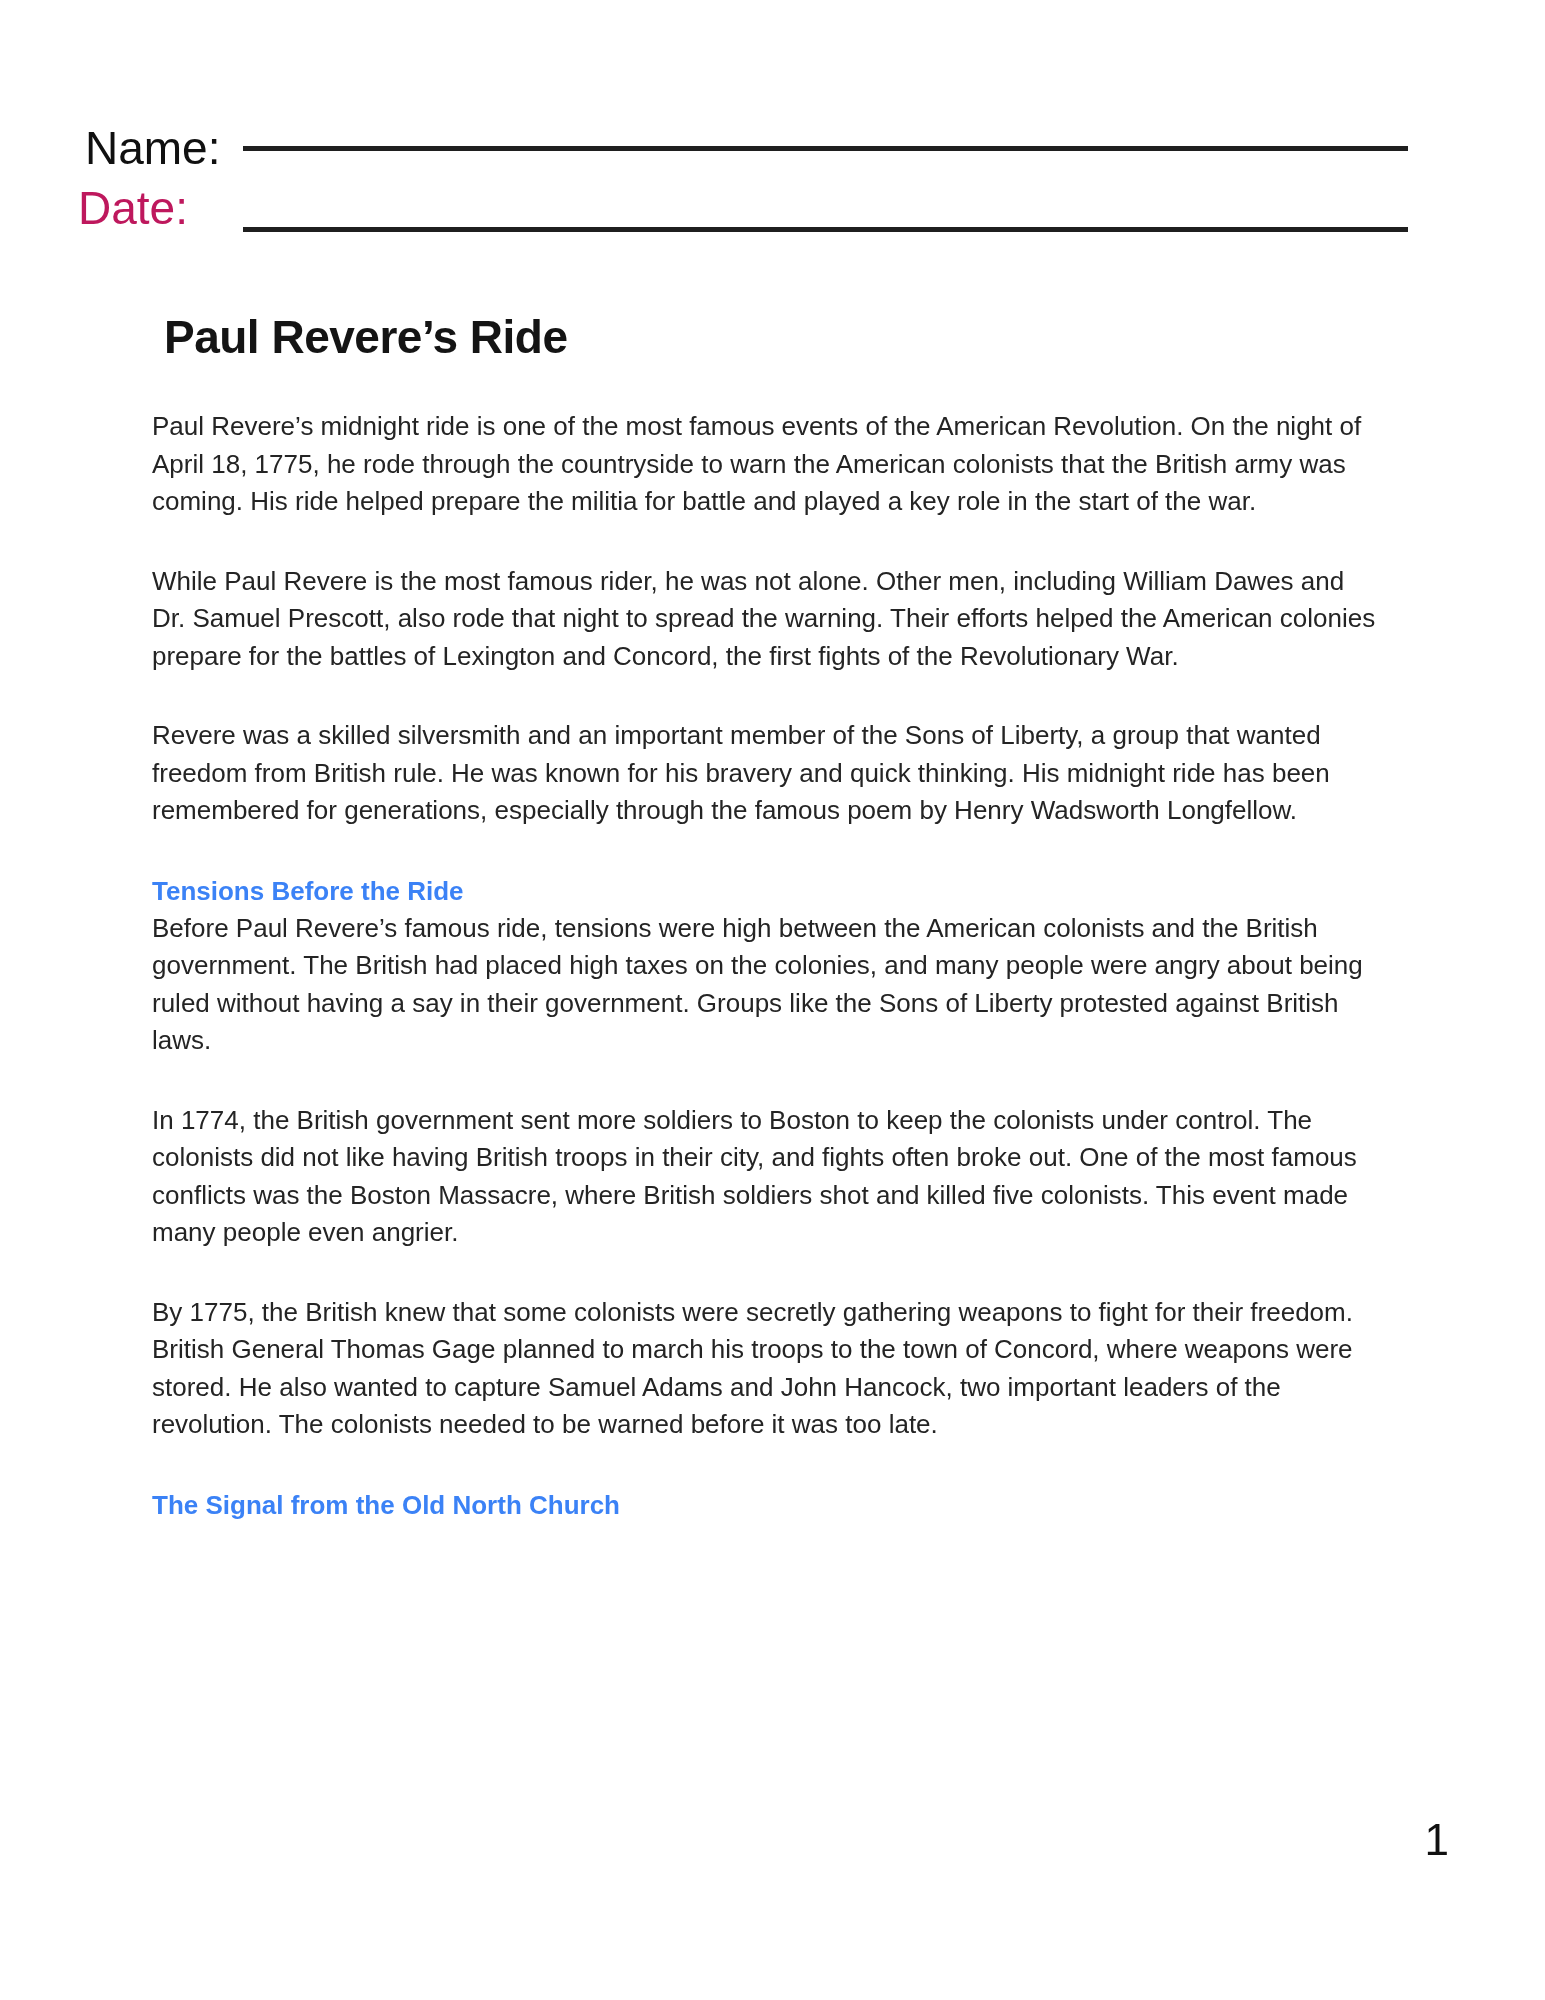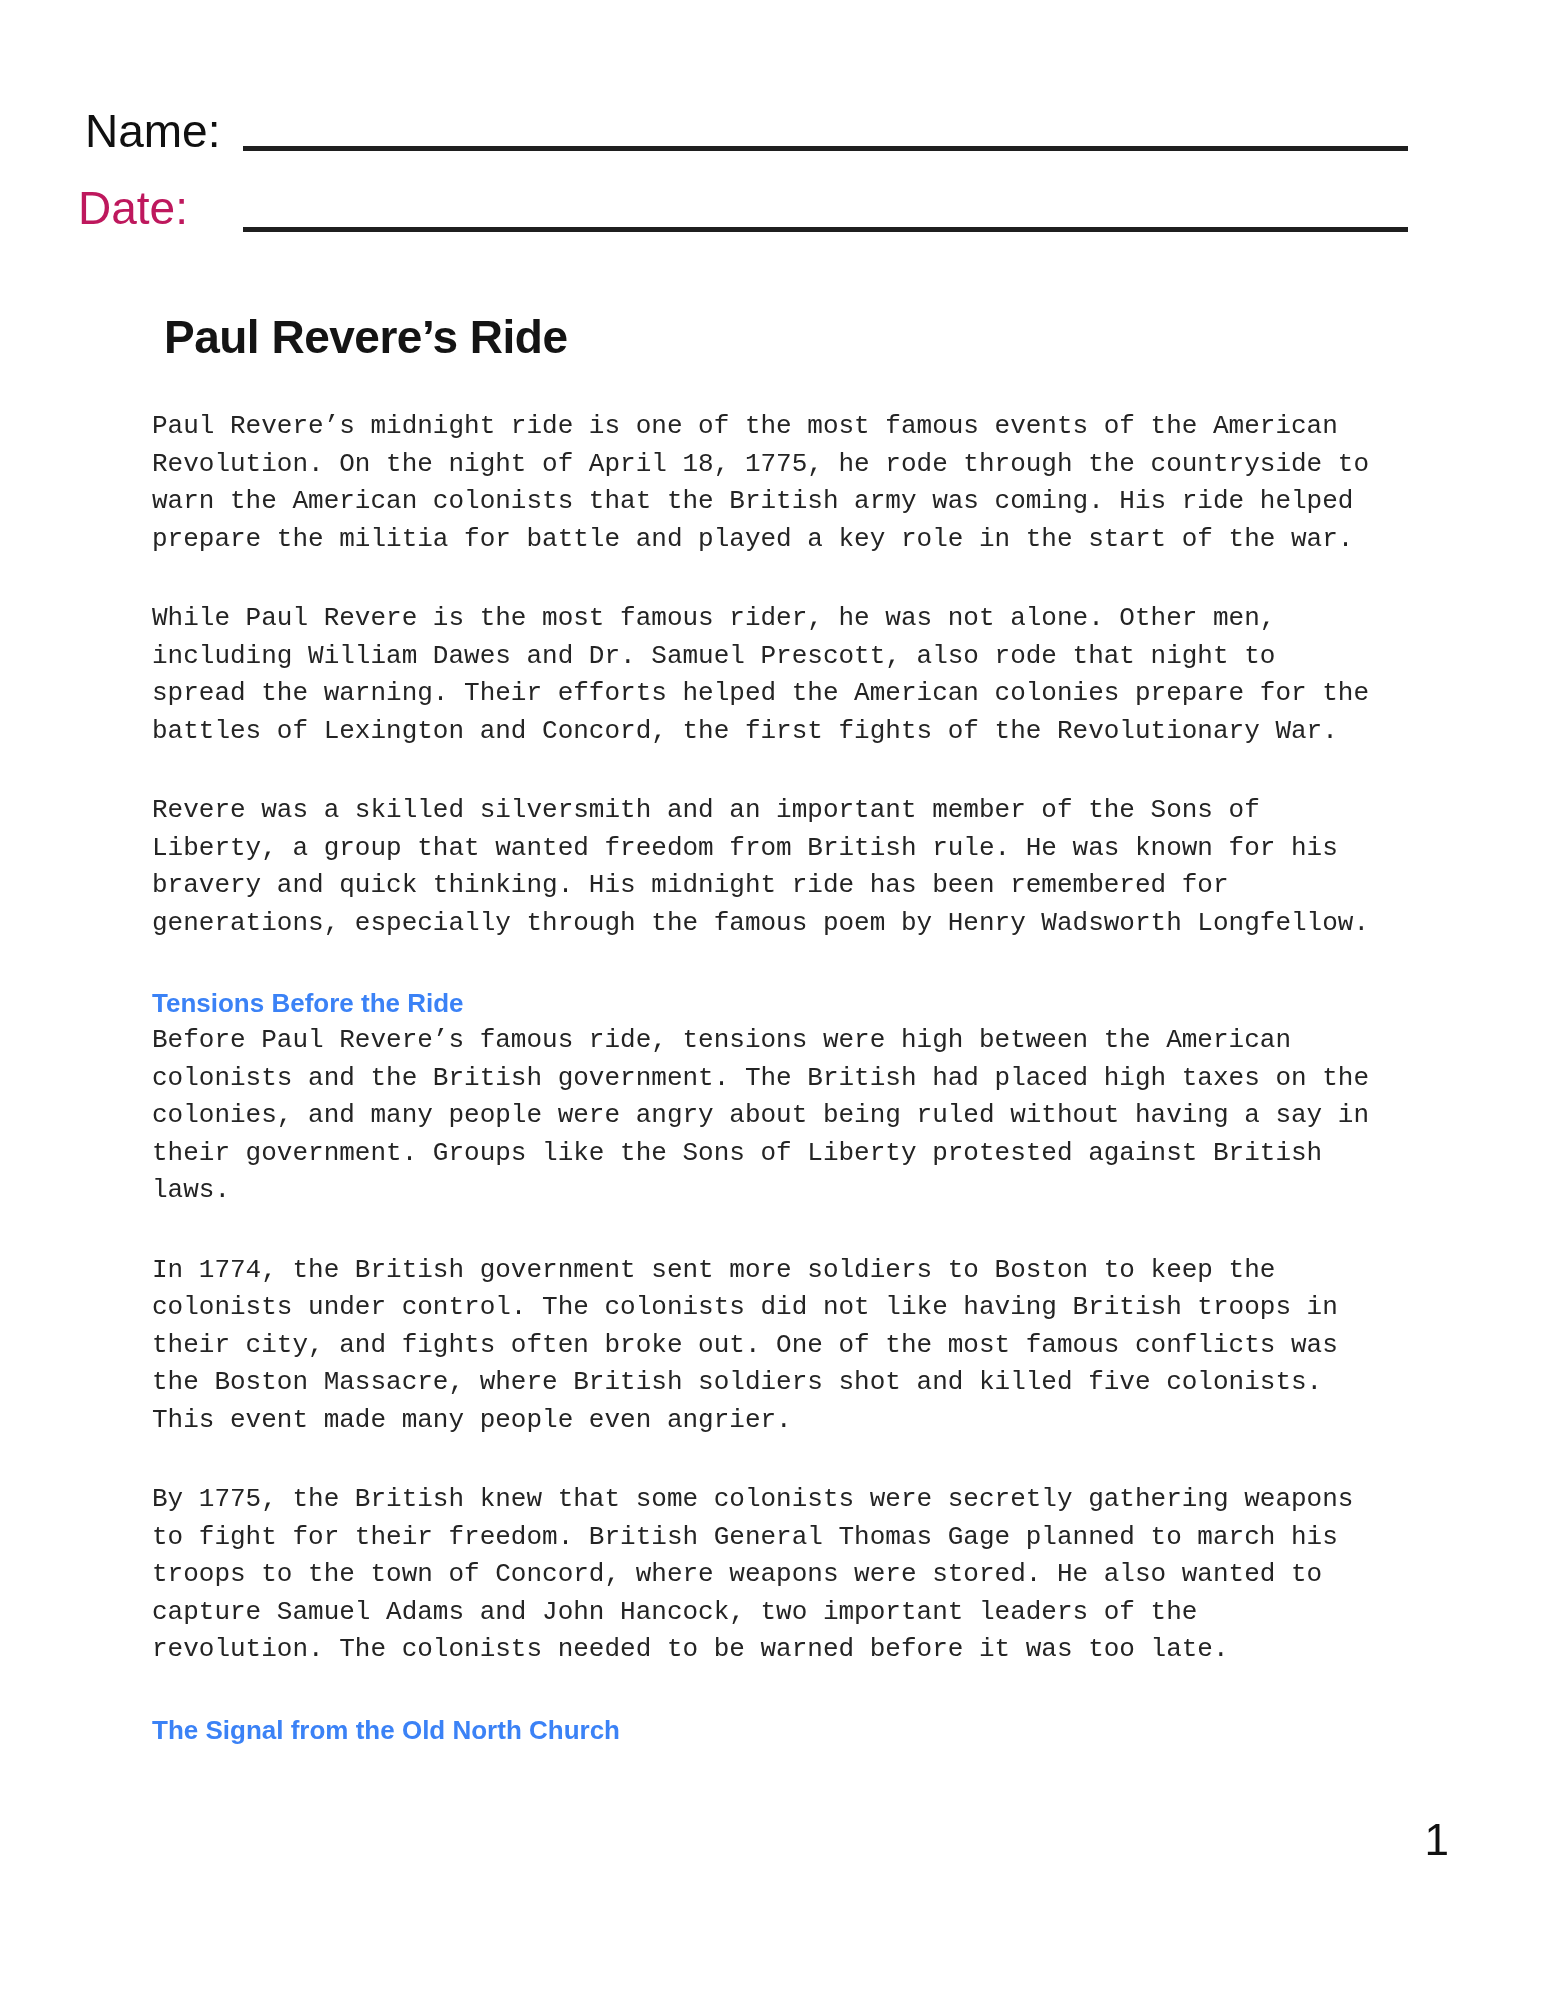--- a/index.html
+++ b/index.html
@@ -13,21 +13,21 @@
     height: 2000px;
     background: #ffffff;
     font-family: "Liberation Sans", sans-serif;
     color: #1d1d1d;
     overflow: hidden;
   }
   
   .name-label {
     position: absolute;
     left: 85px;
-    top: 107px;
+    top: 124px;
     font-size: 46px;
     line-height: 48px;
     color: #101010;
   }
   .date-label {
     position: absolute;
     left: 78px;
     top: 184px;
     font-size: 46px;
     line-height: 48px;
@@ -63,21 +63,20 @@
     font-weight: 700;
     letter-spacing: -0.5px;
     color: #141414;
   }
   .para {
     margin: 0 12px 42px 0;
     font-size: 26px;
     line-height: 37.5px;
     font-weight: 400;
     color: #242424;
-    font-family: Liberation Mono, monospace;
   }
   .heading {
     margin: 0;
     font-size: 26px;
     line-height: 38px;
     font-weight: 700;
     color: #3b82f6;
   }
   
   .page-number {

